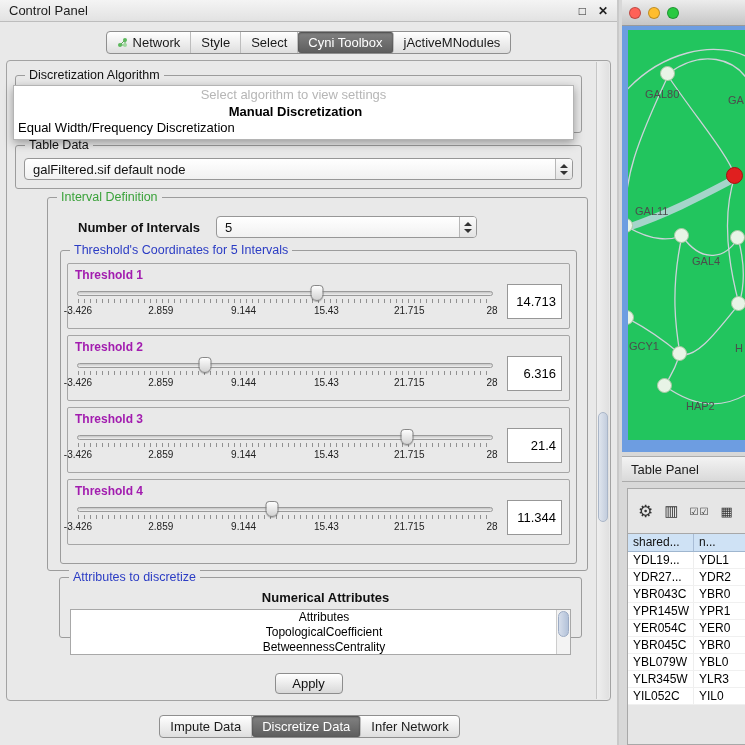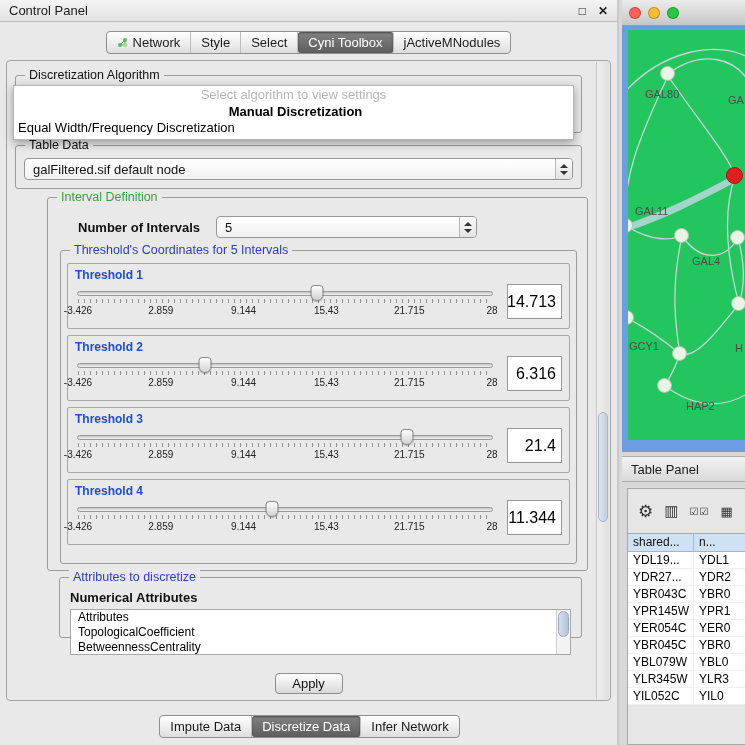--- a/index.html
+++ b/index.html
@@ -64,37 +64,37 @@
 
   .group-interval { top:136px; left:40px; right:22px; height:374px; }
   .num-row { position:absolute; top:18px; left:30px; right:110px; display:flex; align-items:center; gap:16px; }
   .num-label { font-weight:bold; font-size:13px; color:#111; white-space:nowrap; }
   .combo-int { flex:1; max-width:262px; }
 
   .group-thresholds { position:absolute; top:52px; left:12px; right:10px; bottom:6px; }
   .t-box { margin:6px 6px 5px 6px; height:66px; border:1px solid #a6a6a6; border-radius:2px;
     background:#e9e9e9; padding:4px 7px 0 7px; }
   .t-box:first-child { margin-top:12px; }
-  .t-label { font-weight:bold; font-size:12px; color:#1d4ed8; }
+  .t-label { font-weight:bold; font-size:12px; color:#a21caf; }
   .t-row { display:flex; align-items:flex-start; margin-top:1px; }
   .slider { flex:1; position:relative; height:40px; }
   .track { position:absolute; left:2px; right:2px; top:8px; height:5px;
     background:linear-gradient(#c6c6c6,#f0f0f0); border:1px solid #9a9a9a; border-radius:3px; }
   .ticks { position:absolute; left:3px; right:3px; top:16px; height:4px;
     background:repeating-linear-gradient(90deg,#909090 0 1px,transparent 1px 6px); }
   .thumb { position:absolute; top:2px; width:13px; height:16px; transform:translateX(-50%);
     background:linear-gradient(#fdfdfd,#d2d2d2); border:1px solid #878787; border-radius:4px 4px 7px 7px;
     box-shadow:0 1px 1px rgba(0,0,0,.25); }
   .tick-labels { position:absolute; left:3px; right:3px; top:22px; height:12px; }
   .tick-labels span { position:absolute; transform:translateX(-50%); font-size:10px; color:#222; white-space:nowrap; }
   .value-box { width:55px; height:35px; margin-left:12px; margin-top:1px; background:#fff;
-    border:1px solid #979797; font-size:16px; color:#000; display:flex; align-items:center;
+    border:1px solid #979797; font-size:13px; color:#000; display:flex; align-items:center;
     justify-content:flex-end; padding-right:5px; }
 
-  .group-attrs { top:516px; left:52px; right:28px; height:61px; }
+  .group-attrs { top:516px; left:52px; right:28px; height:61px;text-align:center; }
   .attrs-sub { font-weight:bold; font-size:13px; color:#111; margin:12px 0 4px 10px; }
   .attrs-list { position:relative; margin:0 10px; height:46px; background:#fff; border:1px solid #a8a8a8; overflow:hidden; }
   .attrs-item { font-size:12px; height:15px; line-height:15px; padding-left:7px; color:#000; white-space:nowrap; }
   .attrs-scroll { position:absolute; right:0; top:0; bottom:0; width:14px; background:#f3f3f3; border-left:1px solid #cdcdcd; }
   .attrs-thumb { position:absolute; left:1px; right:1px; top:1px; height:26px;
     background:linear-gradient(90deg,#d6deeb,#b3c2d9); border:1px solid #9cabc4; border-radius:6px; }
 
   .apply-btn { position:absolute; top:612px; left:50%; transform:translateX(-50%);
     width:68px; height:21px; border:1px solid #8d8d8d; border-radius:4px;
     background:linear-gradient(#ffffff,#d8d8d8); font-size:13px; color:#111;

